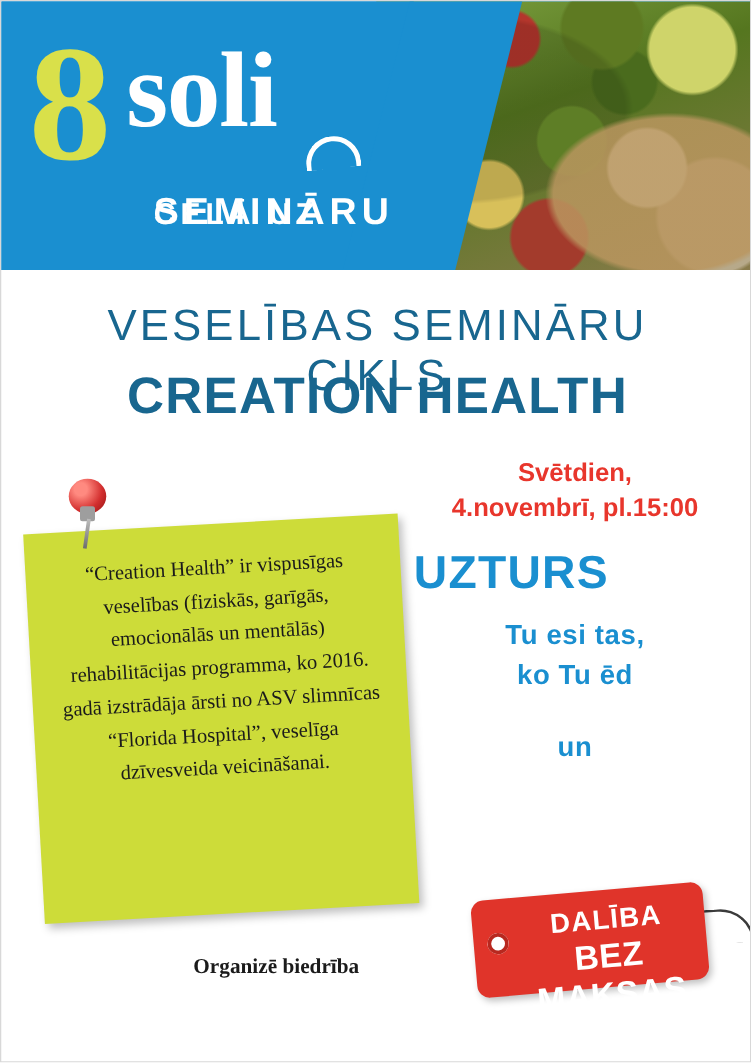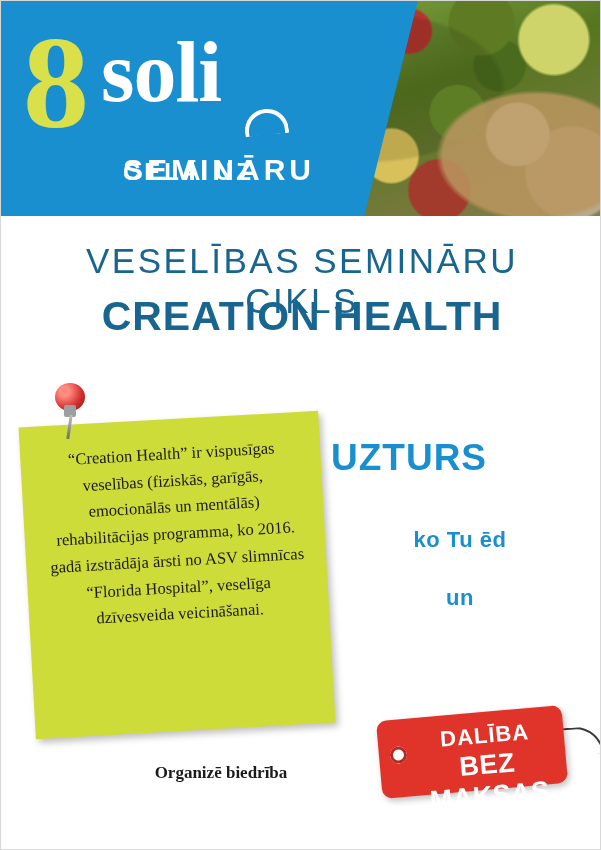--- a/index.html
+++ b/index.html
@@ -309,21 +309,26 @@
 
   <div class="note">
     <div class="note-text">“Creation Health” ir vispusīgas veselības (fiziskās, garīgās, emocionālās un mentālās) rehabilitācijas programma, ko 2016. gadā izstrādāja ārsti no ASV slimnīcas “Florida Hospital”, veselīga dzīvesveida veicināšanai.</div>
   </div>
   <div class="pin">
     <div class="pin-head"></div>
     <div class="pin-neck"></div>
     <div class="pin-needle"></div>
   </div>
 
+  <div class="date">
+    <div>Svētdien,</div>
+    <div>4.novembrī, pl.15:00</div>
+  </div>
   <div class="uzturs">UZTURS</div>
+  <div class="sub sub1">Tu esi tas,</div>
   <div class="sub sub2">ko Tu ēd</div>
   <div class="sub sub3">un</div>
 
   <div class="tag-string"></div>
   <div class="tag">
     <div class="tag-l1">DALĪBA</div>
     <div class="tag-l2">BEZ MAKSAS</div>
   </div>
 
   <div class="org">

